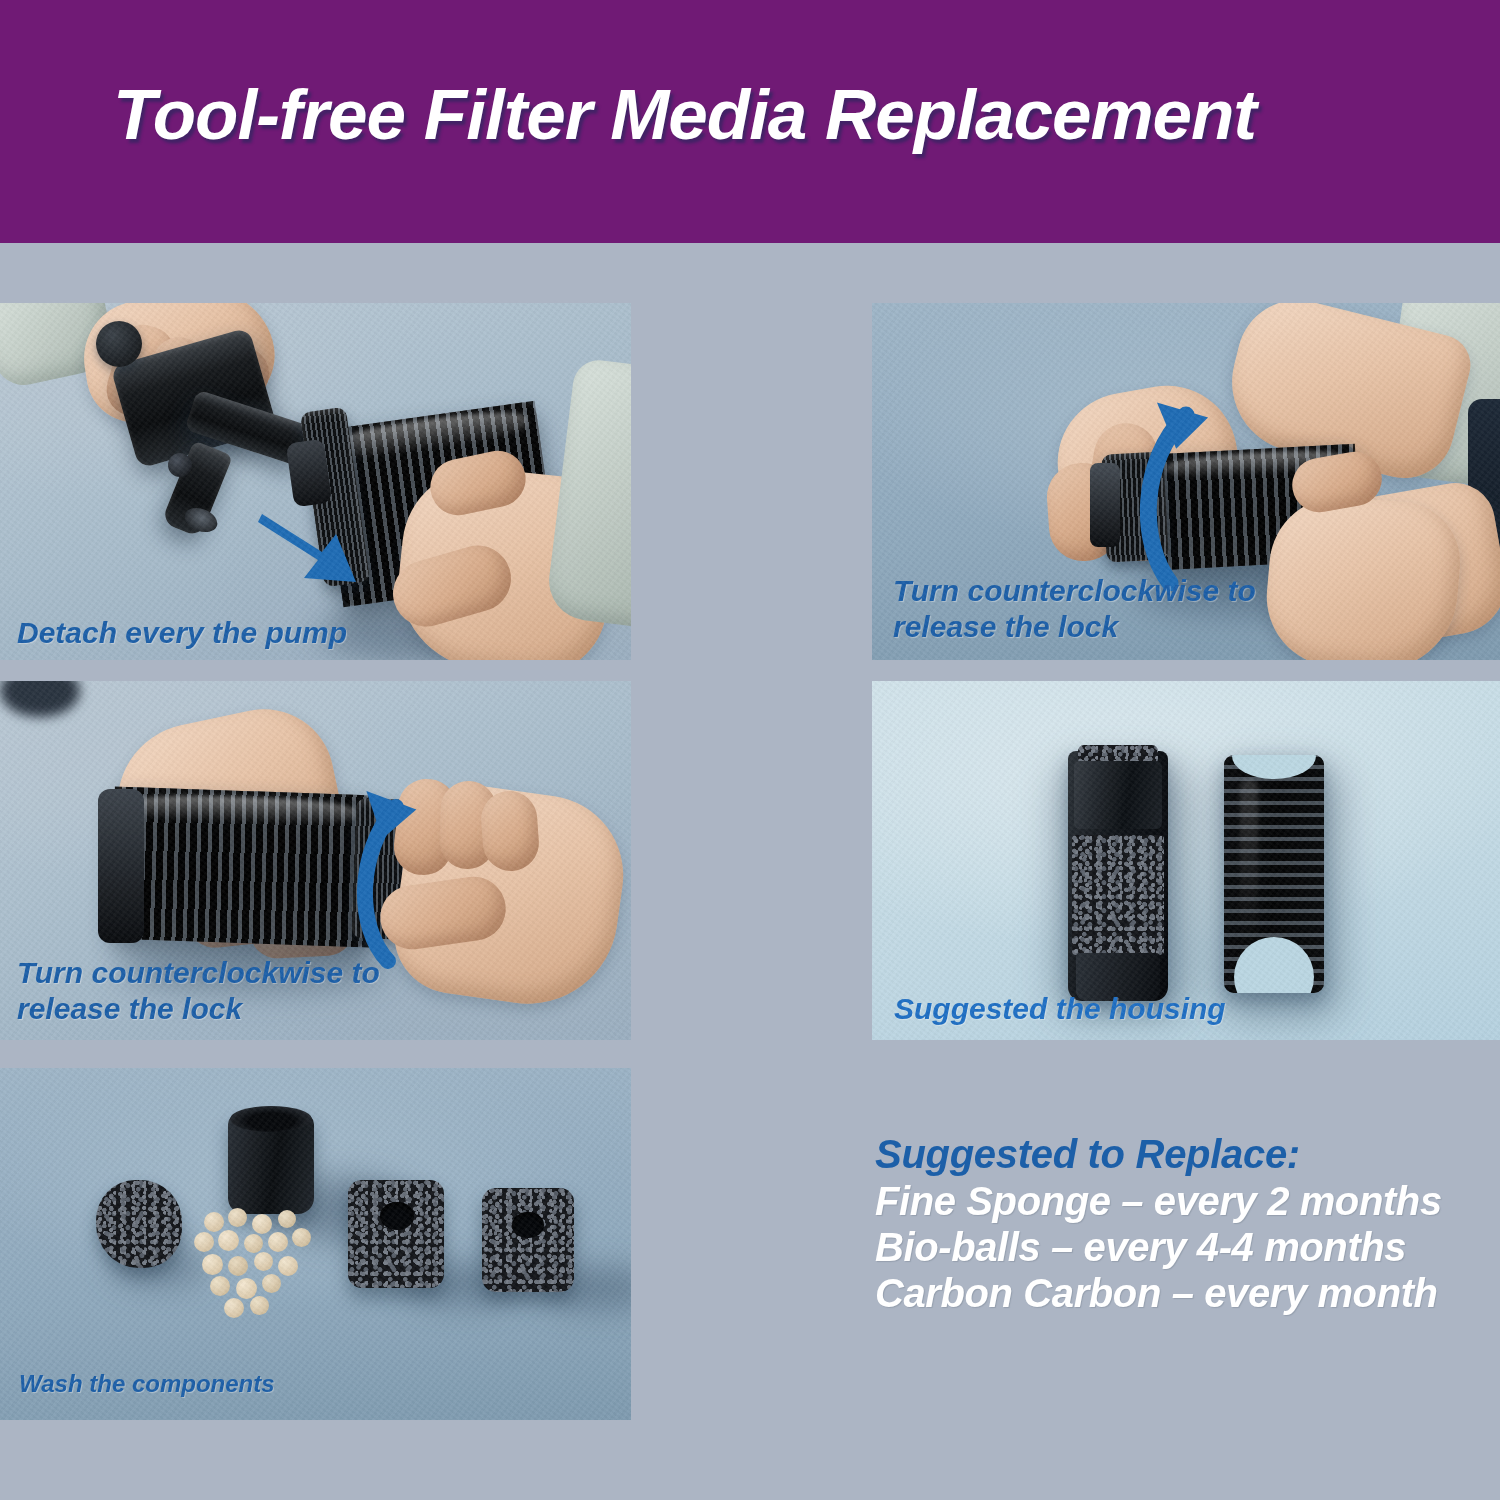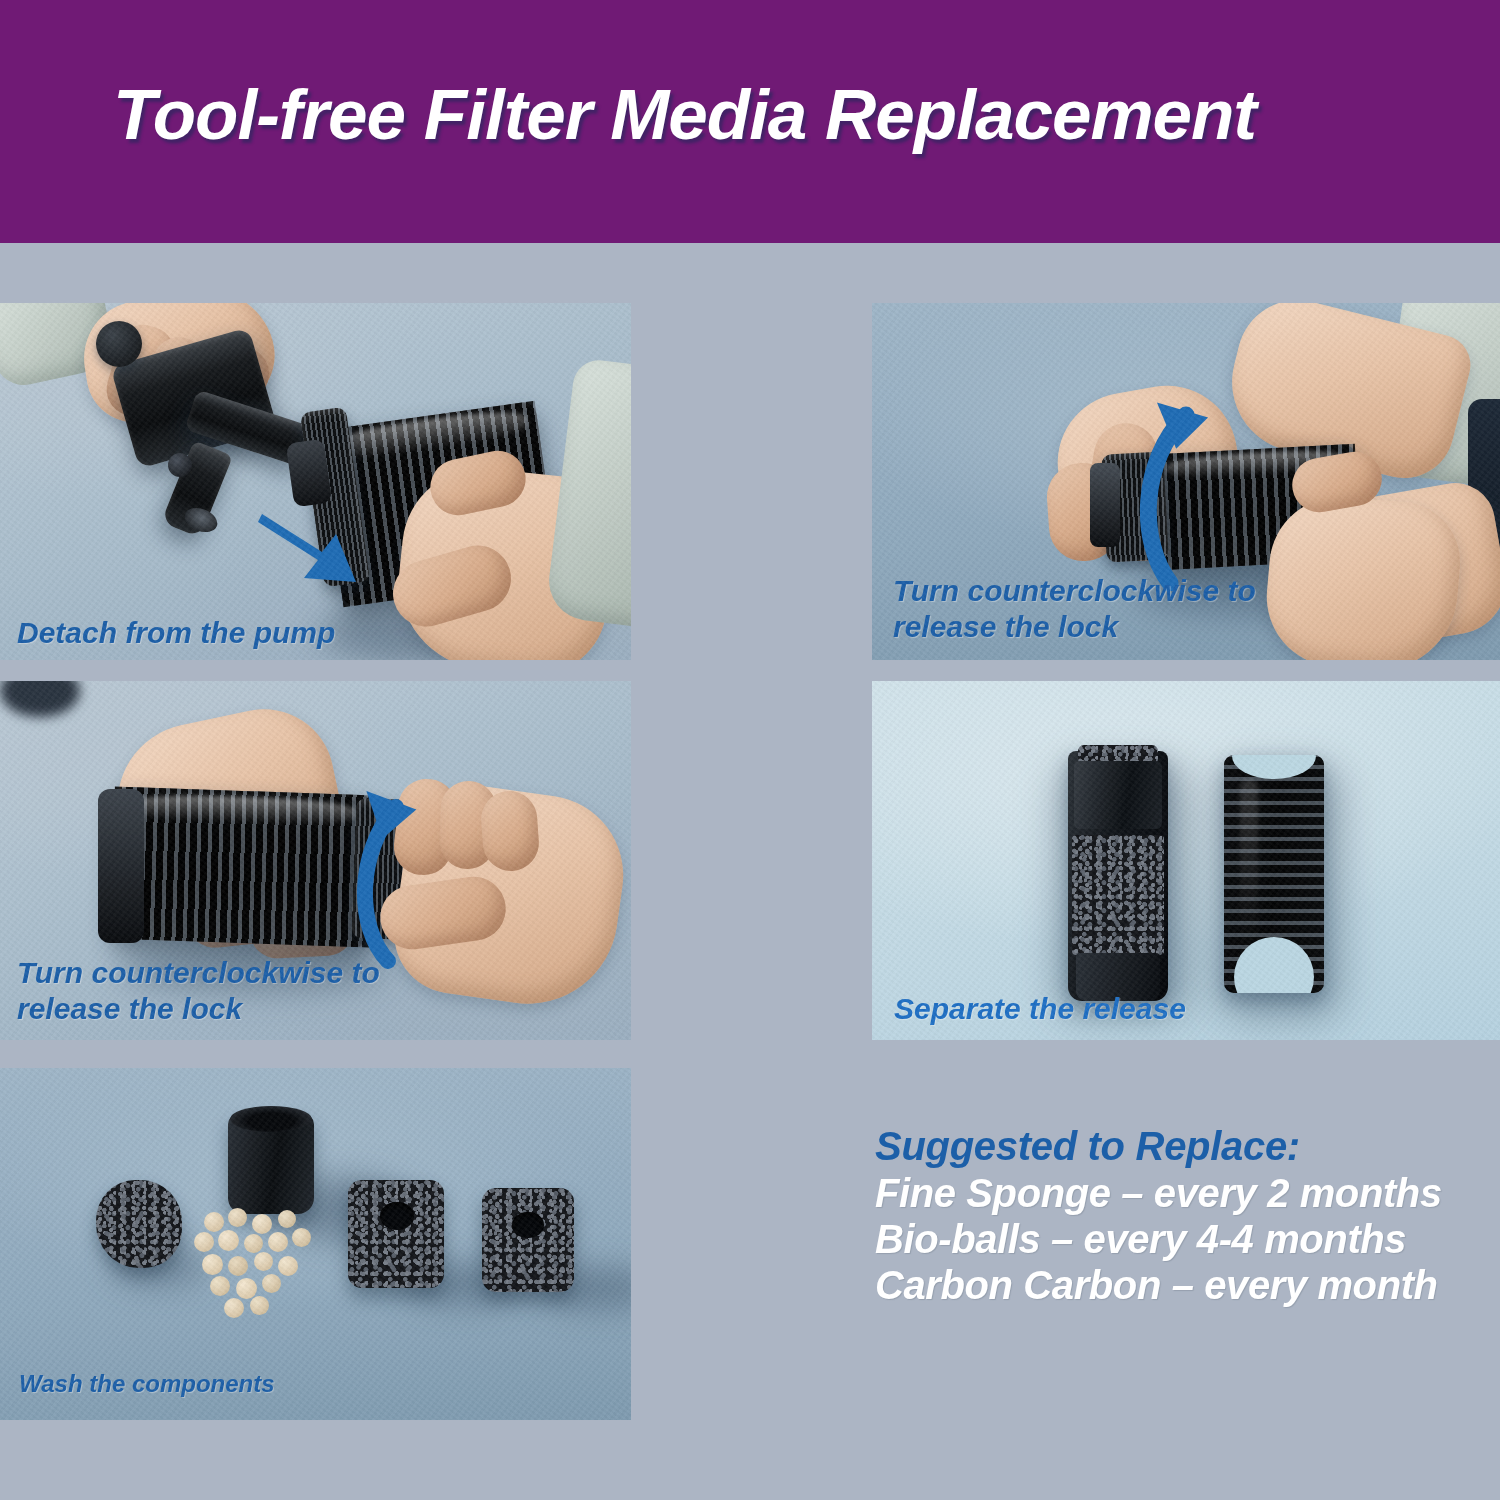--- a/index.html
+++ b/index.html
@@ -73,21 +73,21 @@
   .cap3{left:17px;bottom:14px;font-size:30px;}
   .cap4{left:22px;bottom:14px;font-size:30px;color:#1f6fc4;}
   .cap5{left:19px;bottom:22px;font-size:24px;}
 
   
   .replace-block{
     position:absolute;left:872px;top:1124px;width:628px;
   }
   .replace-head{
     font-size:40px;font-weight:bold;font-style:italic;
-    color:#1c5fa8;margin:0 0 2px 3px;letter-spacing:-.3px;
+    color:#1c5fa8;margin:8px 0 2px 3px;letter-spacing:-.3px;
   }
   .replace-line{
     font-size:40px;font-weight:bold;font-style:italic;
     color:#ffffff;margin:0 0 1px 3px;letter-spacing:-.4px;white-space:nowrap;
     text-shadow:1px 1px 1px rgba(110,120,135,.35);
   }
 
   
   .obj{position:absolute;}
 
@@ -194,21 +194,21 @@
 
     <div class="obj skin" style="left:400px;top:168px;width:210px;height:200px;border-radius:80px 60px 70px 90px;transform:rotate(6deg);"></div>
     <div class="obj skin-d" style="left:430px;top:152px;width:96px;height:56px;border-radius:30px;transform:rotate(-12deg);"></div>
     <div class="obj skin-d" style="left:392px;top:250px;width:120px;height:66px;border-radius:34px;transform:rotate(-16deg);"></div>
     <div class="obj sleeve" style="left:560px;top:60px;width:110px;height:260px;border-radius:26px 0 0 40px;transform:rotate(7deg);"></div>
 
     <svg class="arrow-straight" style="left:258px;top:205px;" width="130" height="80" viewBox="0 0 130 80">
       <path d="M4 6 L64 44 L78 26 L98 74 L46 70 L60 52 L0 14 Z" fill="#1f6cb5"></path>
     </svg>
 
-    <div class="caption cap1">Detach from the pump</div>
+    <div class="caption cap1">Detach every the pump</div>
   </div>
 </div>
 
 <div class="panel p2">
   <div class="photo bg-steel grain">
 
     <div class="obj sleeve" style="left:520px;top:-20px;width:150px;height:200px;border-radius:0 0 60px 40px;transform:rotate(8deg);"></div>
     <div class="obj" style="left:596px;top:96px;width:60px;height:200px;background:linear-gradient(180deg,#1d2937,#0e1720);border-radius:14px;"></div>
 
     <div class="obj skin" style="left:360px;top:10px;width:230px;height:150px;border-radius:60px 30px 50px 70px;transform:rotate(14deg);"></div>
@@ -293,21 +293,21 @@
                 background:linear-gradient(95deg,#272d34 0%,#121619 50%,#2a3138 100%);
                 box-shadow:0 8px 18px rgba(30,55,80,.35);overflow:hidden;">
       <div class="ribs-v" style="opacity:.85;"></div>
       <div class="obj" style="left:8px;top:-22px;width:84px;height:46px;border-radius:50%;
                   background:#bcd8e3;"></div>
       <div class="obj" style="left:10px;top:182px;width:80px;height:80px;border-radius:50%;
                   background:#bbd7e3;"></div>
       <div class="gloss" style="left:16px;top:24px;width:18px;height:170px;border-radius:10px;opacity:.35;"></div>
     </div>
 
-    <div class="caption cap4">Separate the release</div>
+    <div class="caption cap4">Suggested the housing</div>
   </div>
 </div>
 
 <div class="panel p5">
   <div class="photo bg-steel grain">
 
     <div class="shadow-blur" style="left:266px;top:108px;width:150px;height:66px;"></div>
     <div class="obj" style="left:228px;top:46px;width:86px;height:100px;border-radius:10px 10px 16px 16px;
                 background:linear-gradient(100deg,#2b3138 0%,#0b0e11 55%,#20262c 100%);
                 box-shadow:0 10px 18px rgba(25,45,65,.42);">

